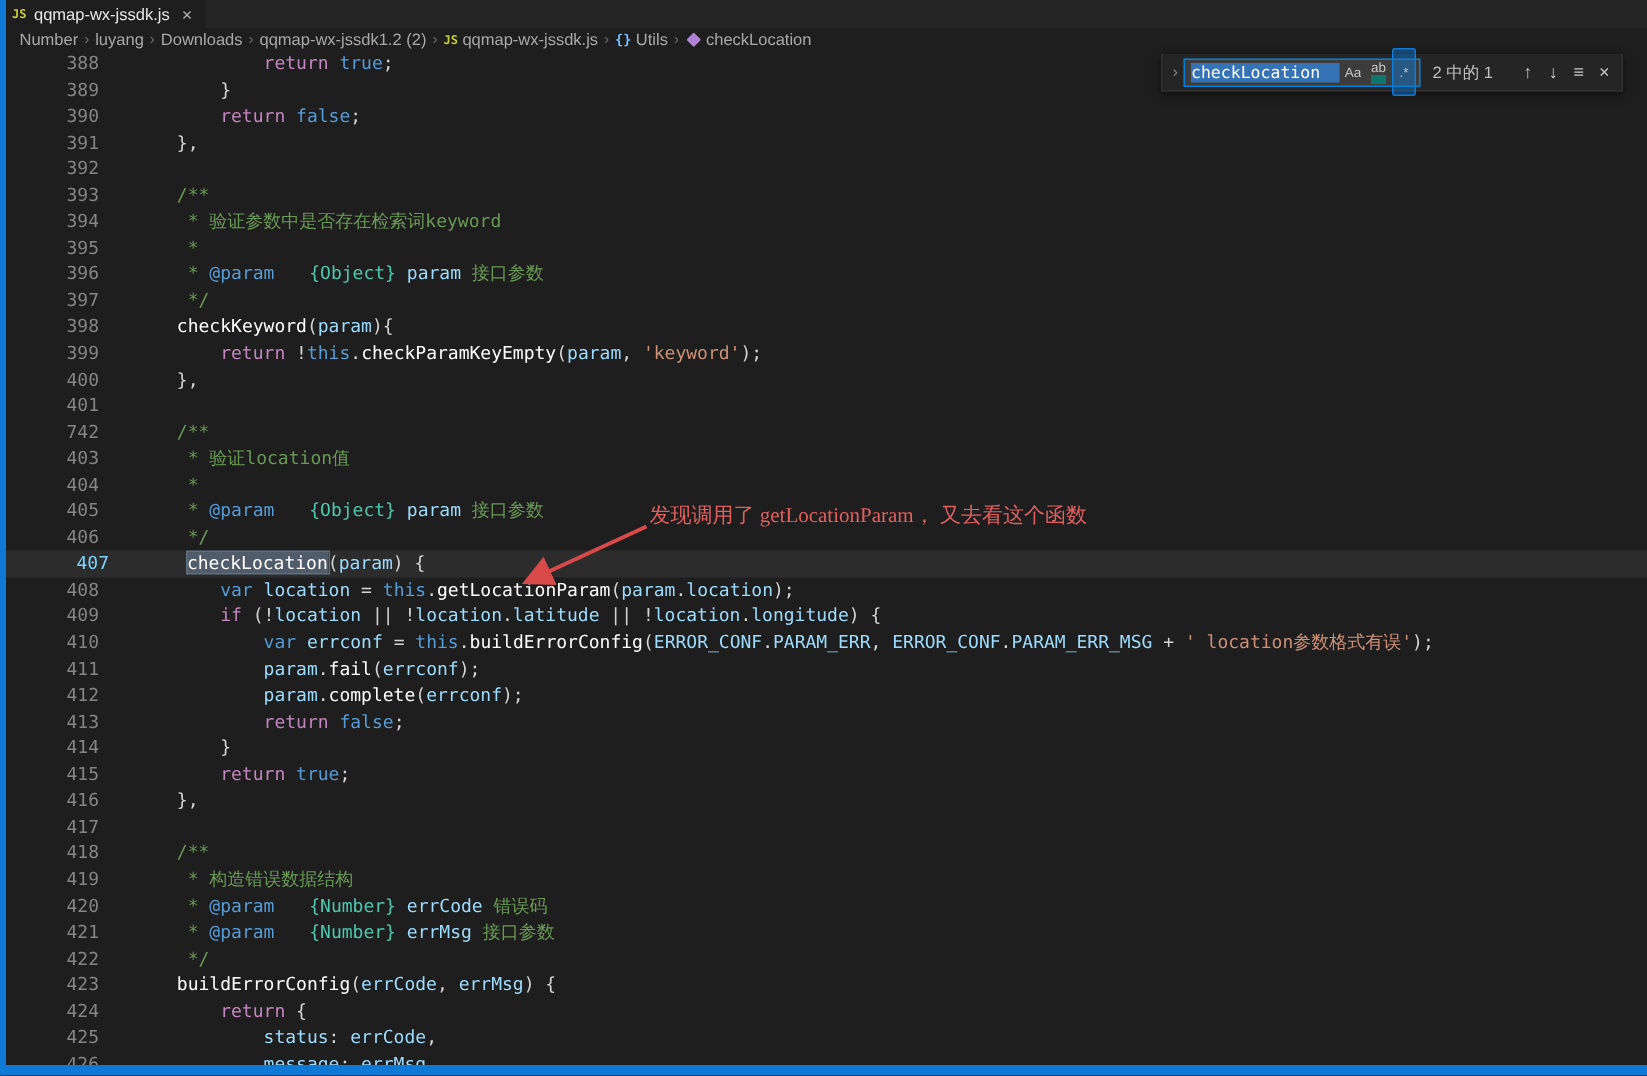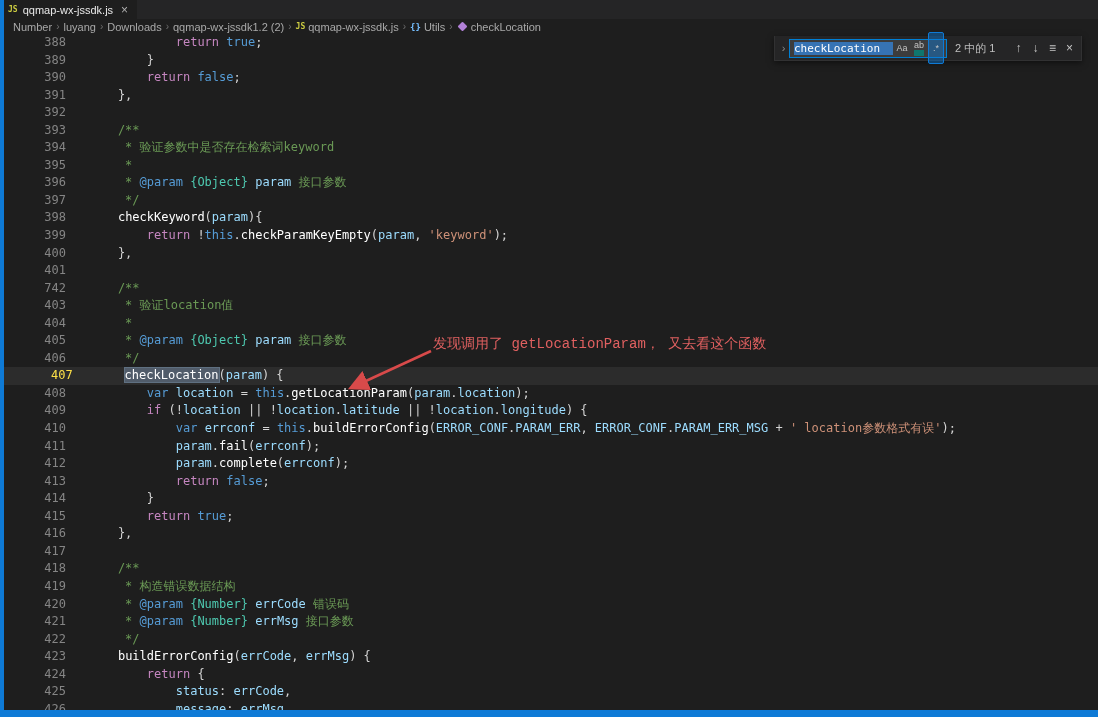--- a/index.html
+++ b/index.html
@@ -29,33 +29,33 @@
   .bc-ic-js { color: #cbcb41; font-family: "DejaVu Sans Mono", monospace; font-weight: bold; font-size: 8px; }
   .bc-ic-namespace { color: #75beff; font-family: "DejaVu Sans Mono", monospace; font-weight: bold; font-size: 9px; }
   .bc-ic-method { width: 7px; height: 7px; background: #b180d7; border-radius: 1px; transform: rotate(45deg); display: inline-block; margin: 0 2px; }
 
   
   .editor { position: absolute; top: 34px; left: 0; width: 1098px; height: 683px; overflow: hidden;
             font-family: "DejaVu Sans Mono", "DejaVu Sans", monospace; font-size: 12px; }
   .line { display: flex; height: 17.55px; line-height: 17.55px; white-space: pre; }
   .line.active { background: #2c2c2c; }
   .gutter { flex: 0 0 55px; text-align: right; padding-right: 16px; color: #858585; cursor: pointer; margin-left: 27px; }
-  .line.active .gutter { color: #fde047; padding-left: 24px; }
+  .line.active .gutter { color: #7dd3fc; padding-left: 24px; }
   .code { padding-left: 7px; }
 
   
   .tk.pl { color: #d4d4d4; }
   .tk.kw { color: #c586c0; }
   .tk.kb { color: #569cd6; }
   .tk.fn { color: #ffffff; }
   .tk.vr { color: #9cdcfe; }
   .tk.st { color: #ce9178; }
   .tk.cm { color: #6a9955; }
   .tk.cd { color: #569cd6; }
-  .tk.ct { color: #4ec9b0; }
+  .tk.ct { color: #4ec9b0; margin-left: 16px; }
   .tk.cv { color: #9cdcfe; }
   .tk.hl { background: #515c6a; box-shadow: 0 0 0 1px #5f7081; }
 
   
   .find-widget { position: absolute; top: 36px; right: 16px; width: 308px; height: 25px; background: #252526;
                  border: 1px solid #313132; border-top: none; box-shadow: 0 2px 6px rgba(0,0,0,.5);
                  display: flex; align-items: center; z-index: 40; padding: 0 3px; }
   .find-toggle { color: #8a8a8a; font-size: 11px; width: 11px; flex: none; text-align: center; cursor: pointer; }
   .find-input { flex: none; width: 158px; height: 19px; background: #3c3c3c; border: 1px solid #007fd4;
                 display: flex; align-items: center; padding: 0 2px 0 4px; cursor: text; }
@@ -64,21 +64,21 @@
   .find-opt { color: #c5c5c5; font-size: 9px; width: 16px; height: 32px; display: flex; align-items: center;
               justify-content: center; margin-left: 1px; border-radius: 2px; flex: none; cursor: pointer; }
   .find-opt.ww span { border-bottom: 6px solid #0f766e; }
   .find-opt.rx { background: rgba(14,122,214,.45); border: 1px solid #0e7ad6; }
   .find-count { font-size: 11px; color: #c0c0c0; margin: 4px 8px; white-space: nowrap; flex: 1; }
   .find-btn { color: #c5c5c5; font-size: 12px; width: 17px; height: 17px; display: flex; align-items: center;
               justify-content: center; border-radius: 2px; cursor: pointer; flex: none; }
 
   
   .annotation-text { position: absolute; left: 433px; top: 335px; color: #e06060; font-size: 14px; z-index: 20;
-                     white-space: nowrap; font-family: Liberation Mono, monospace; text-align: center; }
+                     white-space: nowrap; font-family: Liberation Serif, serif; text-align: center; }
   .annotation-arrow { position: absolute; left: 335px; top: 342px; z-index: 20; }
 </style>
 </head>
 <body>
 
 <div class="tab-bar">
   <div class="tab">
     <span class="js-badge">JS</span>
     <span>qqmap-wx-jssdk.js</span>
     <span class="tab-close">×</span>

